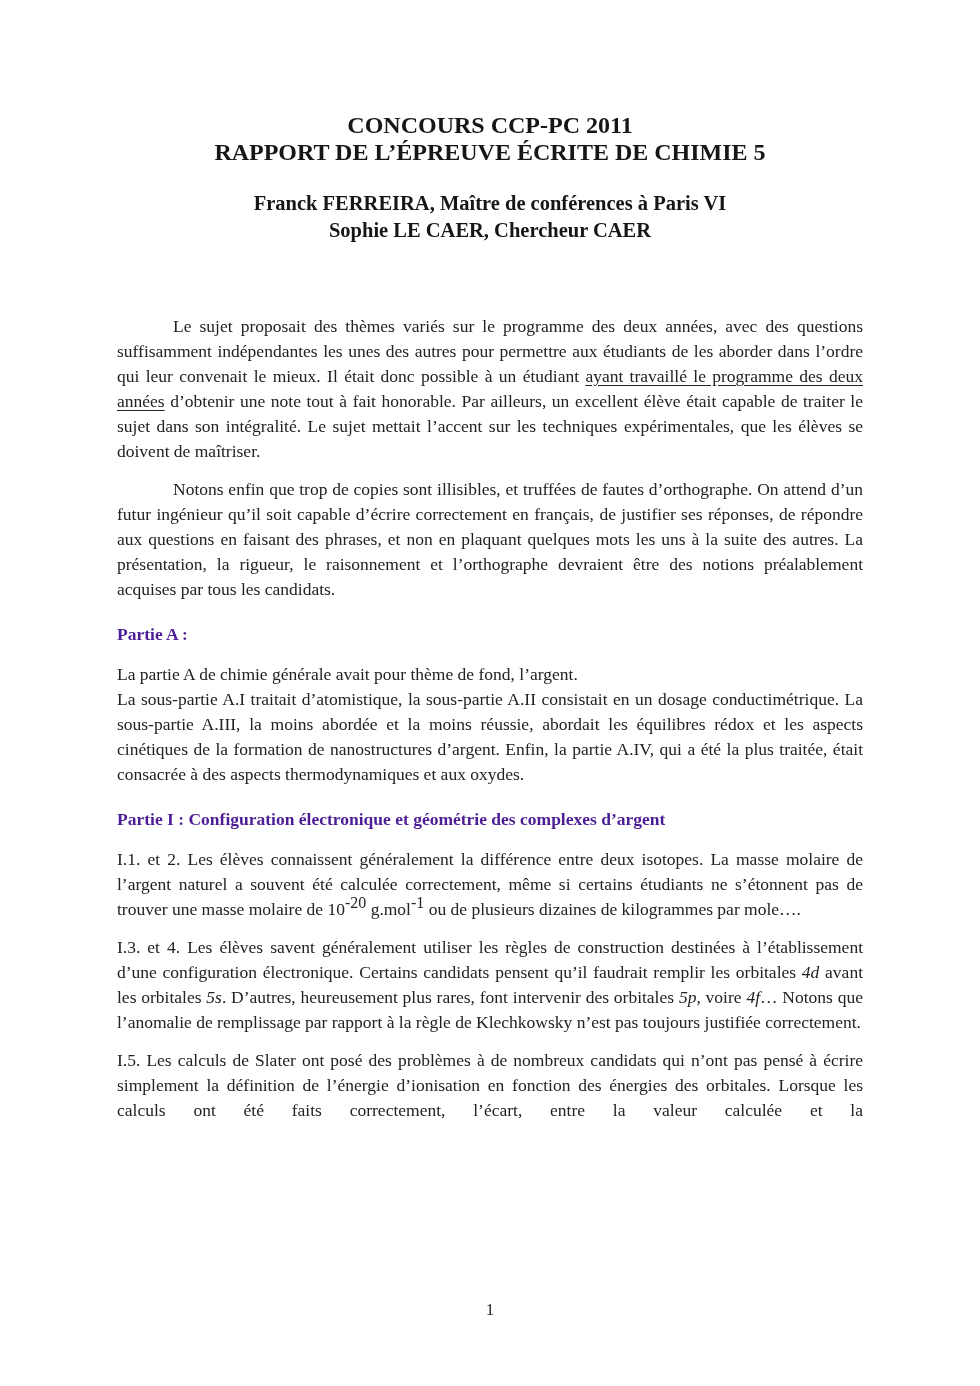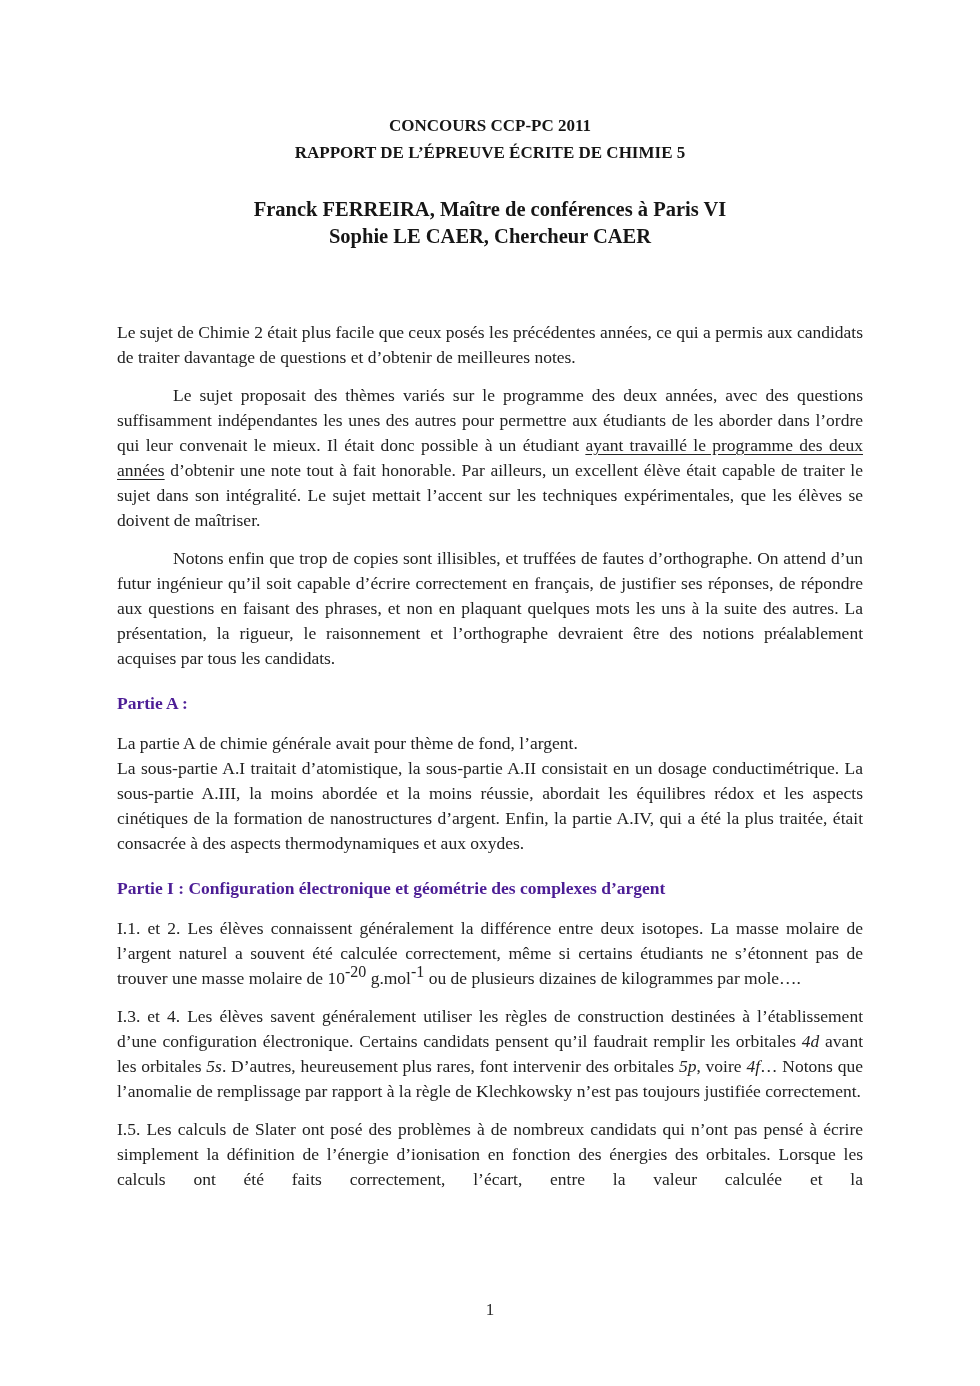--- a/index.html
+++ b/index.html
@@ -16,26 +16,26 @@
     overflow: hidden;
     font-family: "Liberation Serif", serif;
     color: #1f1f1f;
   }
   .content {
     padding: 112px 117px 0 117px;
   }
   .title-block {
     text-align: center;
     font-weight: bold;
-    font-size: 17px;
+    font-size: 24px;
     line-height: 27px;
     color: #161616;
   }
   .author-block {
-    margin-top: 30px;
+    margin-top: 24px;
     text-align: center;
     font-weight: bold;
     font-size: 20.5px;
     line-height: 27px;
     color: #161616;
   }
   .doc-body {
     margin-top: 70px;
     font-size: 17.5px;
     line-height: 25px;
@@ -98,21 +98,20 @@
         <div>CONCOURS CCP-PC 2011</div>
         <div>RAPPORT DE L’ÉPREUVE ÉCRITE DE CHIMIE 5</div>
       </div>
       <div class="author-block">
         <div>Franck FERREIRA, Maître de conférences à Paris VI</div>
         <div>Sophie LE CAER, Chercheur CAER</div>
       </div>
     </header>
 
     <main class="doc-body">
-        <p><span>Le sujet de Chimie 2 était plus facile que ceux posés les précédentes années, ce qui a permis aux candidats de traiter davantage de questions et d’obtenir de meilleures notes.</span></p>
         <p class="indent"><span>Le sujet proposait des thèmes variés sur le programme des deux années, avec des questions suffisamment indépendantes les unes des autres pour permettre aux étudiants de les aborder dans l’ordre qui leur convenait le mieux. Il était donc possible à un étudiant </span><span class="run-u">ayant travaillé le programme des deux années</span><span> d’obtenir une note tout à fait honorable. Par ailleurs, un excellent élève était capable de traiter le sujet dans son intégralité. Le sujet mettait l’accent sur les techniques expérimentales, que les élèves se doivent de maîtriser.</span></p>
         <p class="indent"><span>Notons enfin que trop de copies sont illisibles, et truffées de fautes d’orthographe. On attend d’un futur ingénieur qu’il soit capable d’écrire correctement en français, de justifier ses réponses, de répondre aux questions en faisant des phrases, et non en plaquant quelques mots les uns à la suite des autres. La présentation, la rigueur, le raisonnement et l’orthographe devraient être des notions préalablement acquises par tous les candidats.</span></p>
         <p class="heading"><span>Partie A :</span></p>
         <p><span>La partie A de chimie générale avait pour thème de fond, l’argent.</span><br><span>La sous-partie A.I traitait d’atomistique, la sous-partie A.II consistait en un dosage conductimétrique. La sous-partie A.III, la moins abordée et la moins réussie, abordait les équilibres rédox et les aspects cinétiques de la formation de nanostructures d’argent. Enfin, la partie A.IV, qui a été la plus traitée, était consacrée à des aspects thermodynamiques et aux oxydes.</span></p>
         <p class="heading"><span>Partie I : Configuration électronique et géométrie des complexes d’argent</span></p>
         <p><span>I.1. et 2. Les élèves connaissent généralement la différence entre deux isotopes. La masse molaire de l’argent naturel a souvent été calculée correctement, même si certains étudiants ne s’étonnent pas de trouver une masse molaire de 10</span><span class="run-sup">-20</span><span> g.mol</span><span class="run-sup">-1</span><span> ou de plusieurs dizaines de kilogrammes par mole….</span></p>
         <p><span>I.3. et 4. Les élèves savent généralement utiliser les règles de construction destinées à l’établissement d’une configuration électronique. Certains candidats pensent qu’il faudrait remplir les orbitales </span><span class="run-i">4d</span><span> avant les orbitales </span><span class="run-i">5s</span><span>. D’autres, heureusement plus rares, font intervenir des orbitales </span><span class="run-i">5p</span><span>, voire </span><span class="run-i">4f</span><span>… Notons que l’anomalie de remplissage par rapport à la règle de Klechkowsky n’est pas toujours justifiée correctement.</span></p>
         <p class="cont"><span>I.5. Les calculs de Slater ont posé des problèmes à de nombreux candidats qui n’ont pas pensé à écrire simplement la définition de l’énergie d’ionisation en fonction des énergies des orbitales. Lorsque les calculs ont été faits correctement, l’écart, entre la valeur calculée et la</span></p>
       </main>
   </div>

